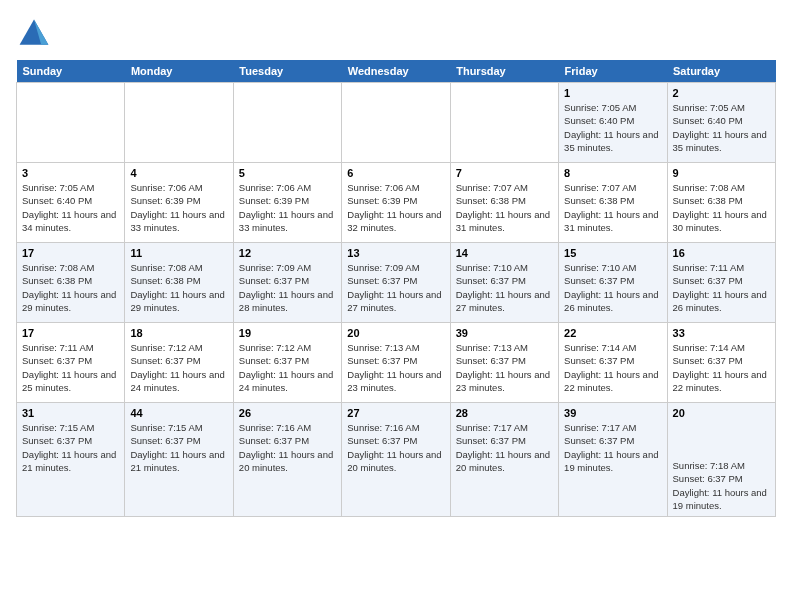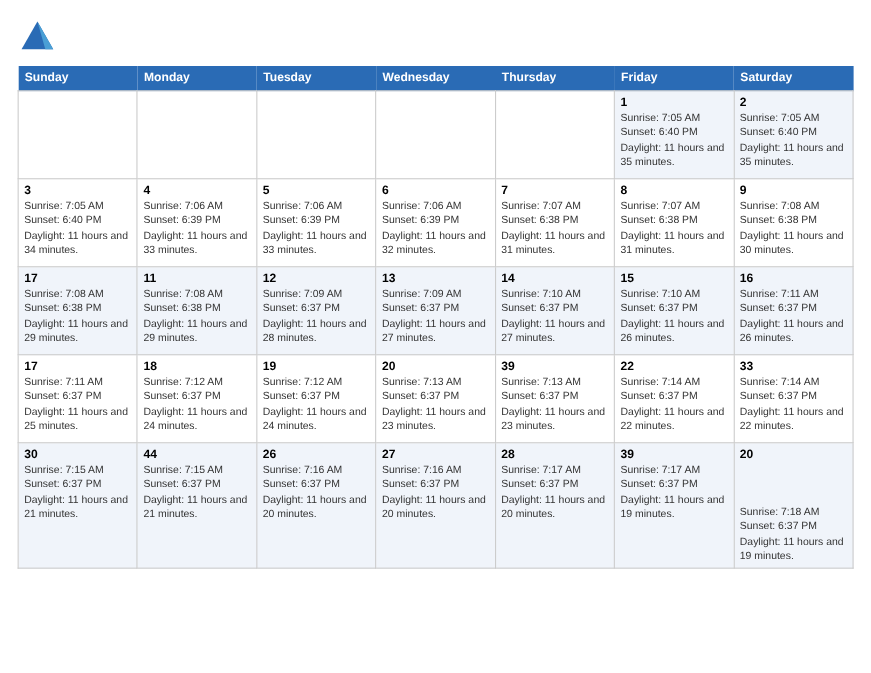--- a/index.html
+++ b/index.html
@@ -273,21 +273,21 @@
         </td>
         <td>
           <span class="day-num">33</span>
           <div class="day-info" style="white-space: pre-line;">Sunrise: 7:14 AM
 Sunset: 6:37 PM
 Daylight: 11 hours and 22 minutes.</div>
         </td>
       </tr>
       <tr>
         <td>
-          <span class="day-num">30</span>
+          <span class="day-num">31</span>
           <div class="day-info" style="white-space: pre-line;">Sunrise: 7:15 AM
 Sunset: 6:37 PM
 Daylight: 11 hours and 21 minutes.</div>
         </td>
         <td>
           <span class="day-num">44</span>
           <div class="day-info" style="white-space: pre-line;">Sunrise: 7:15 AM
 Sunset: 6:37 PM
 Daylight: 11 hours and 21 minutes.</div>
         </td>

